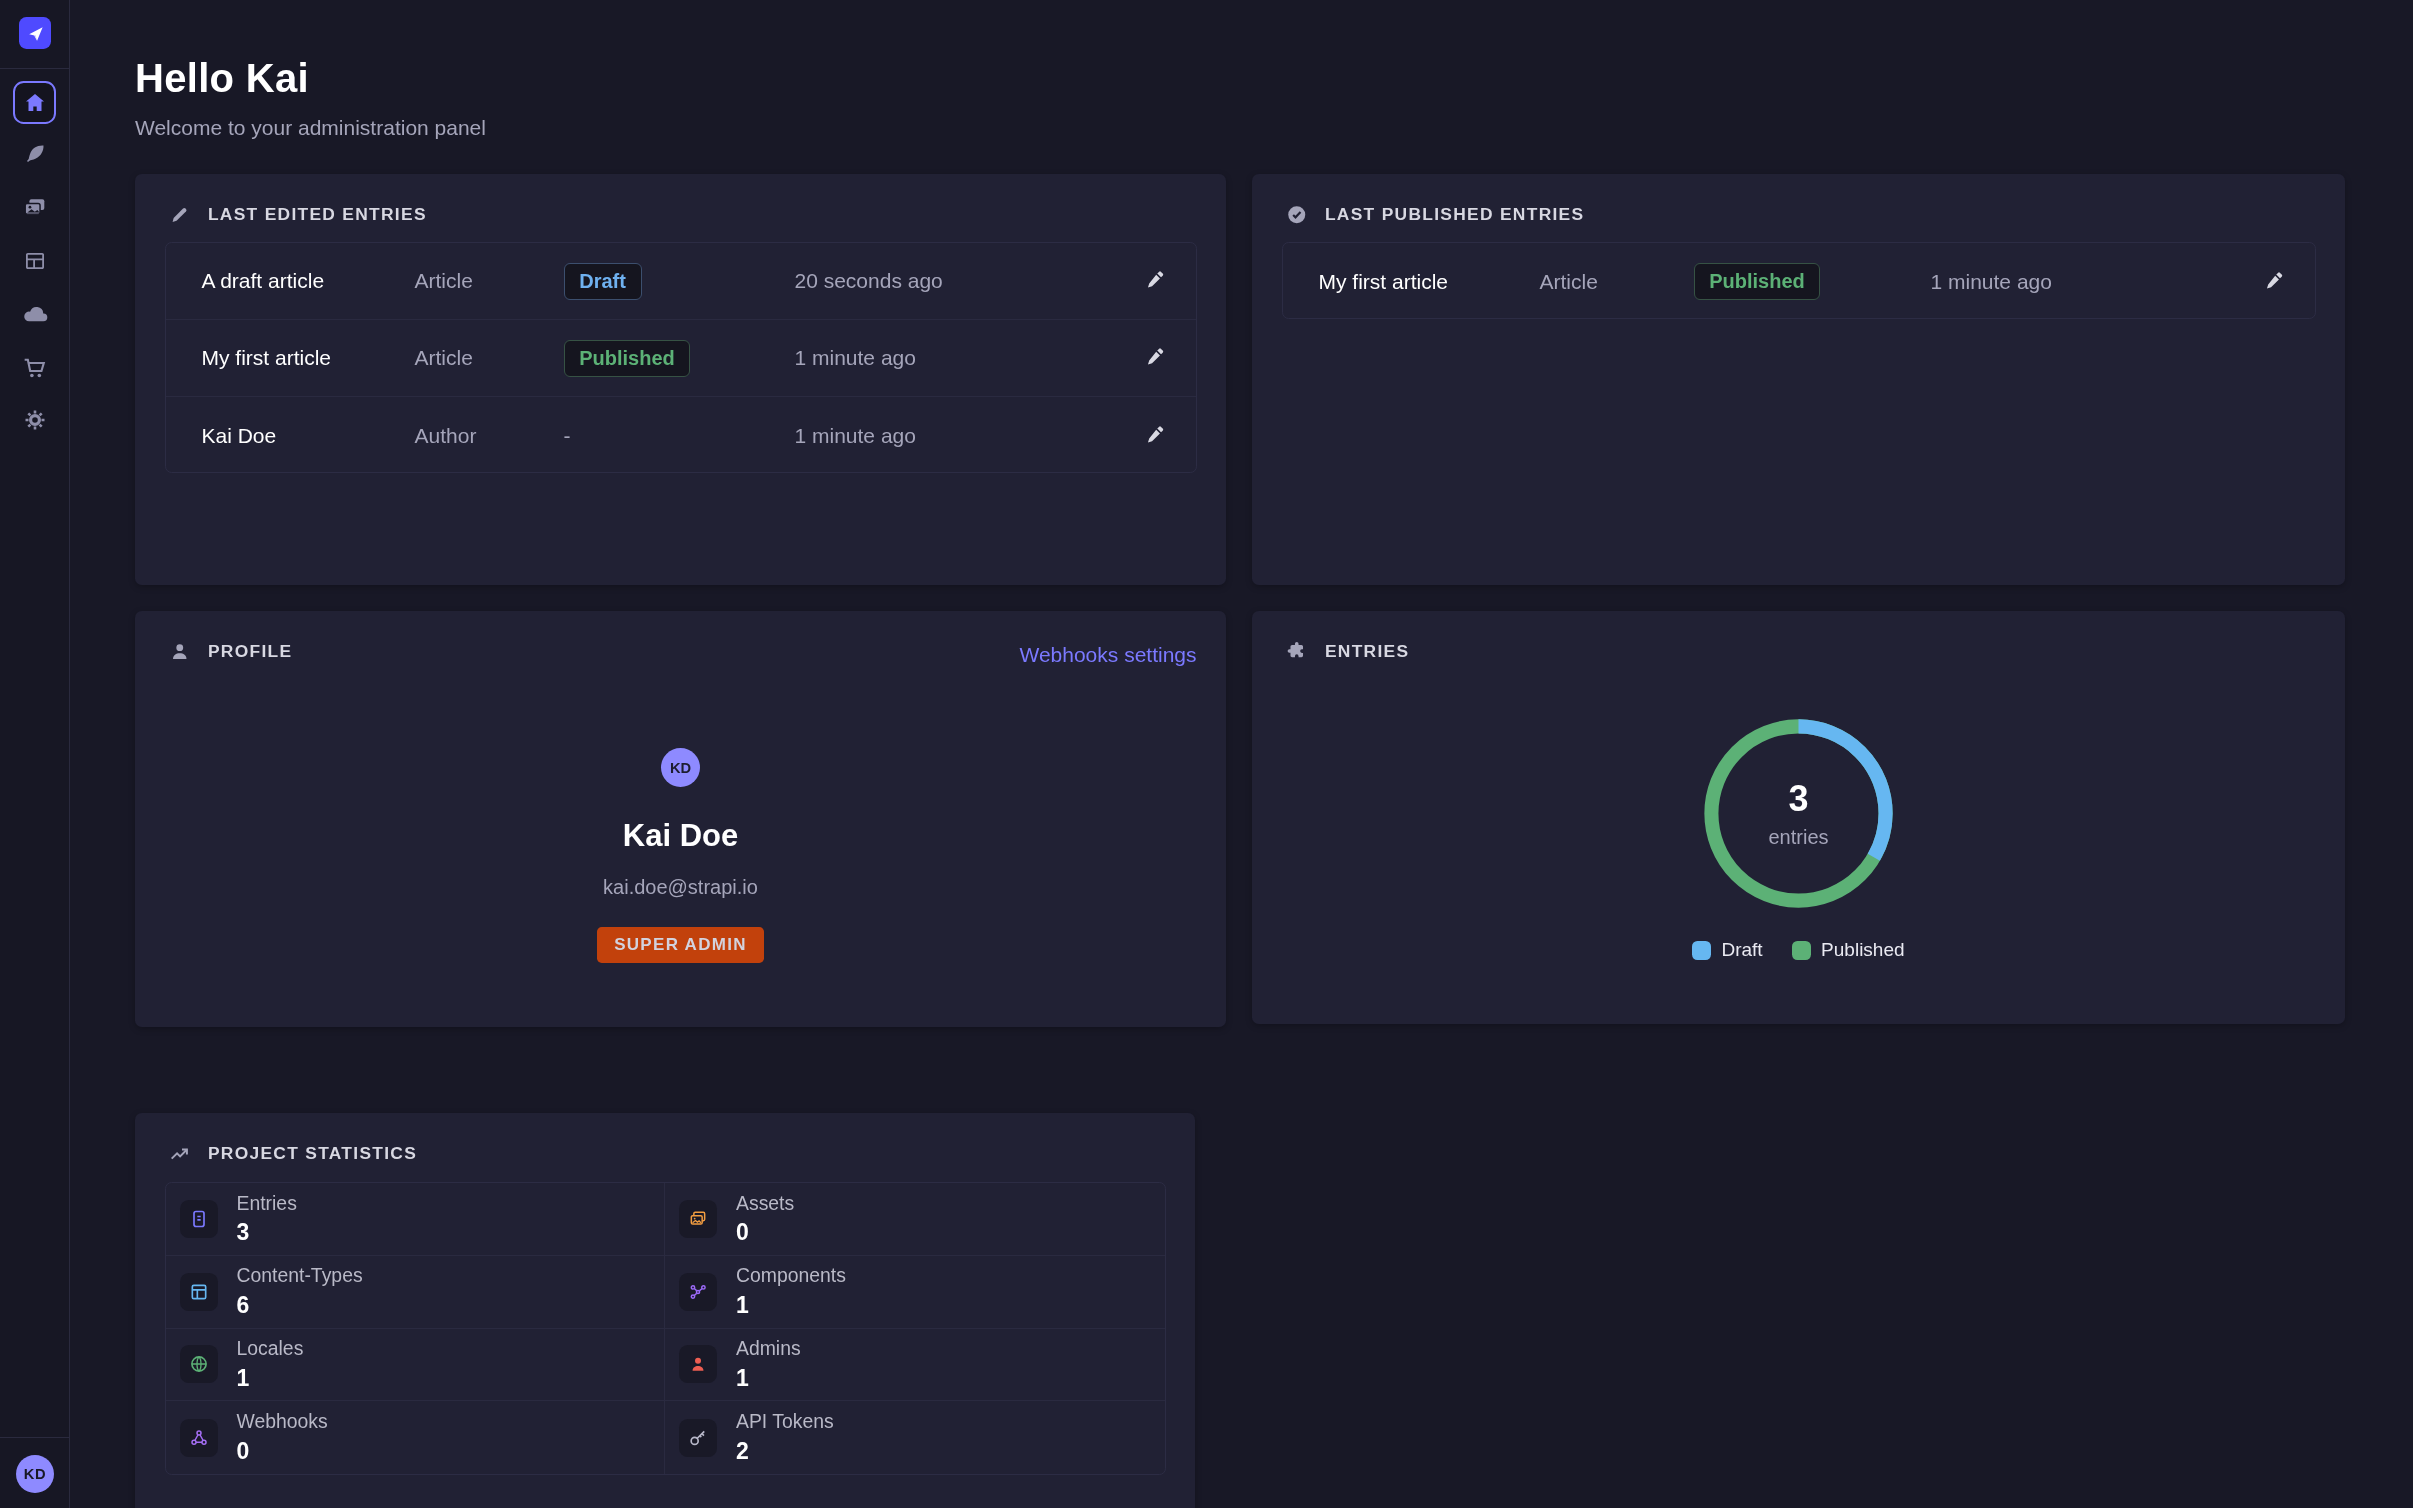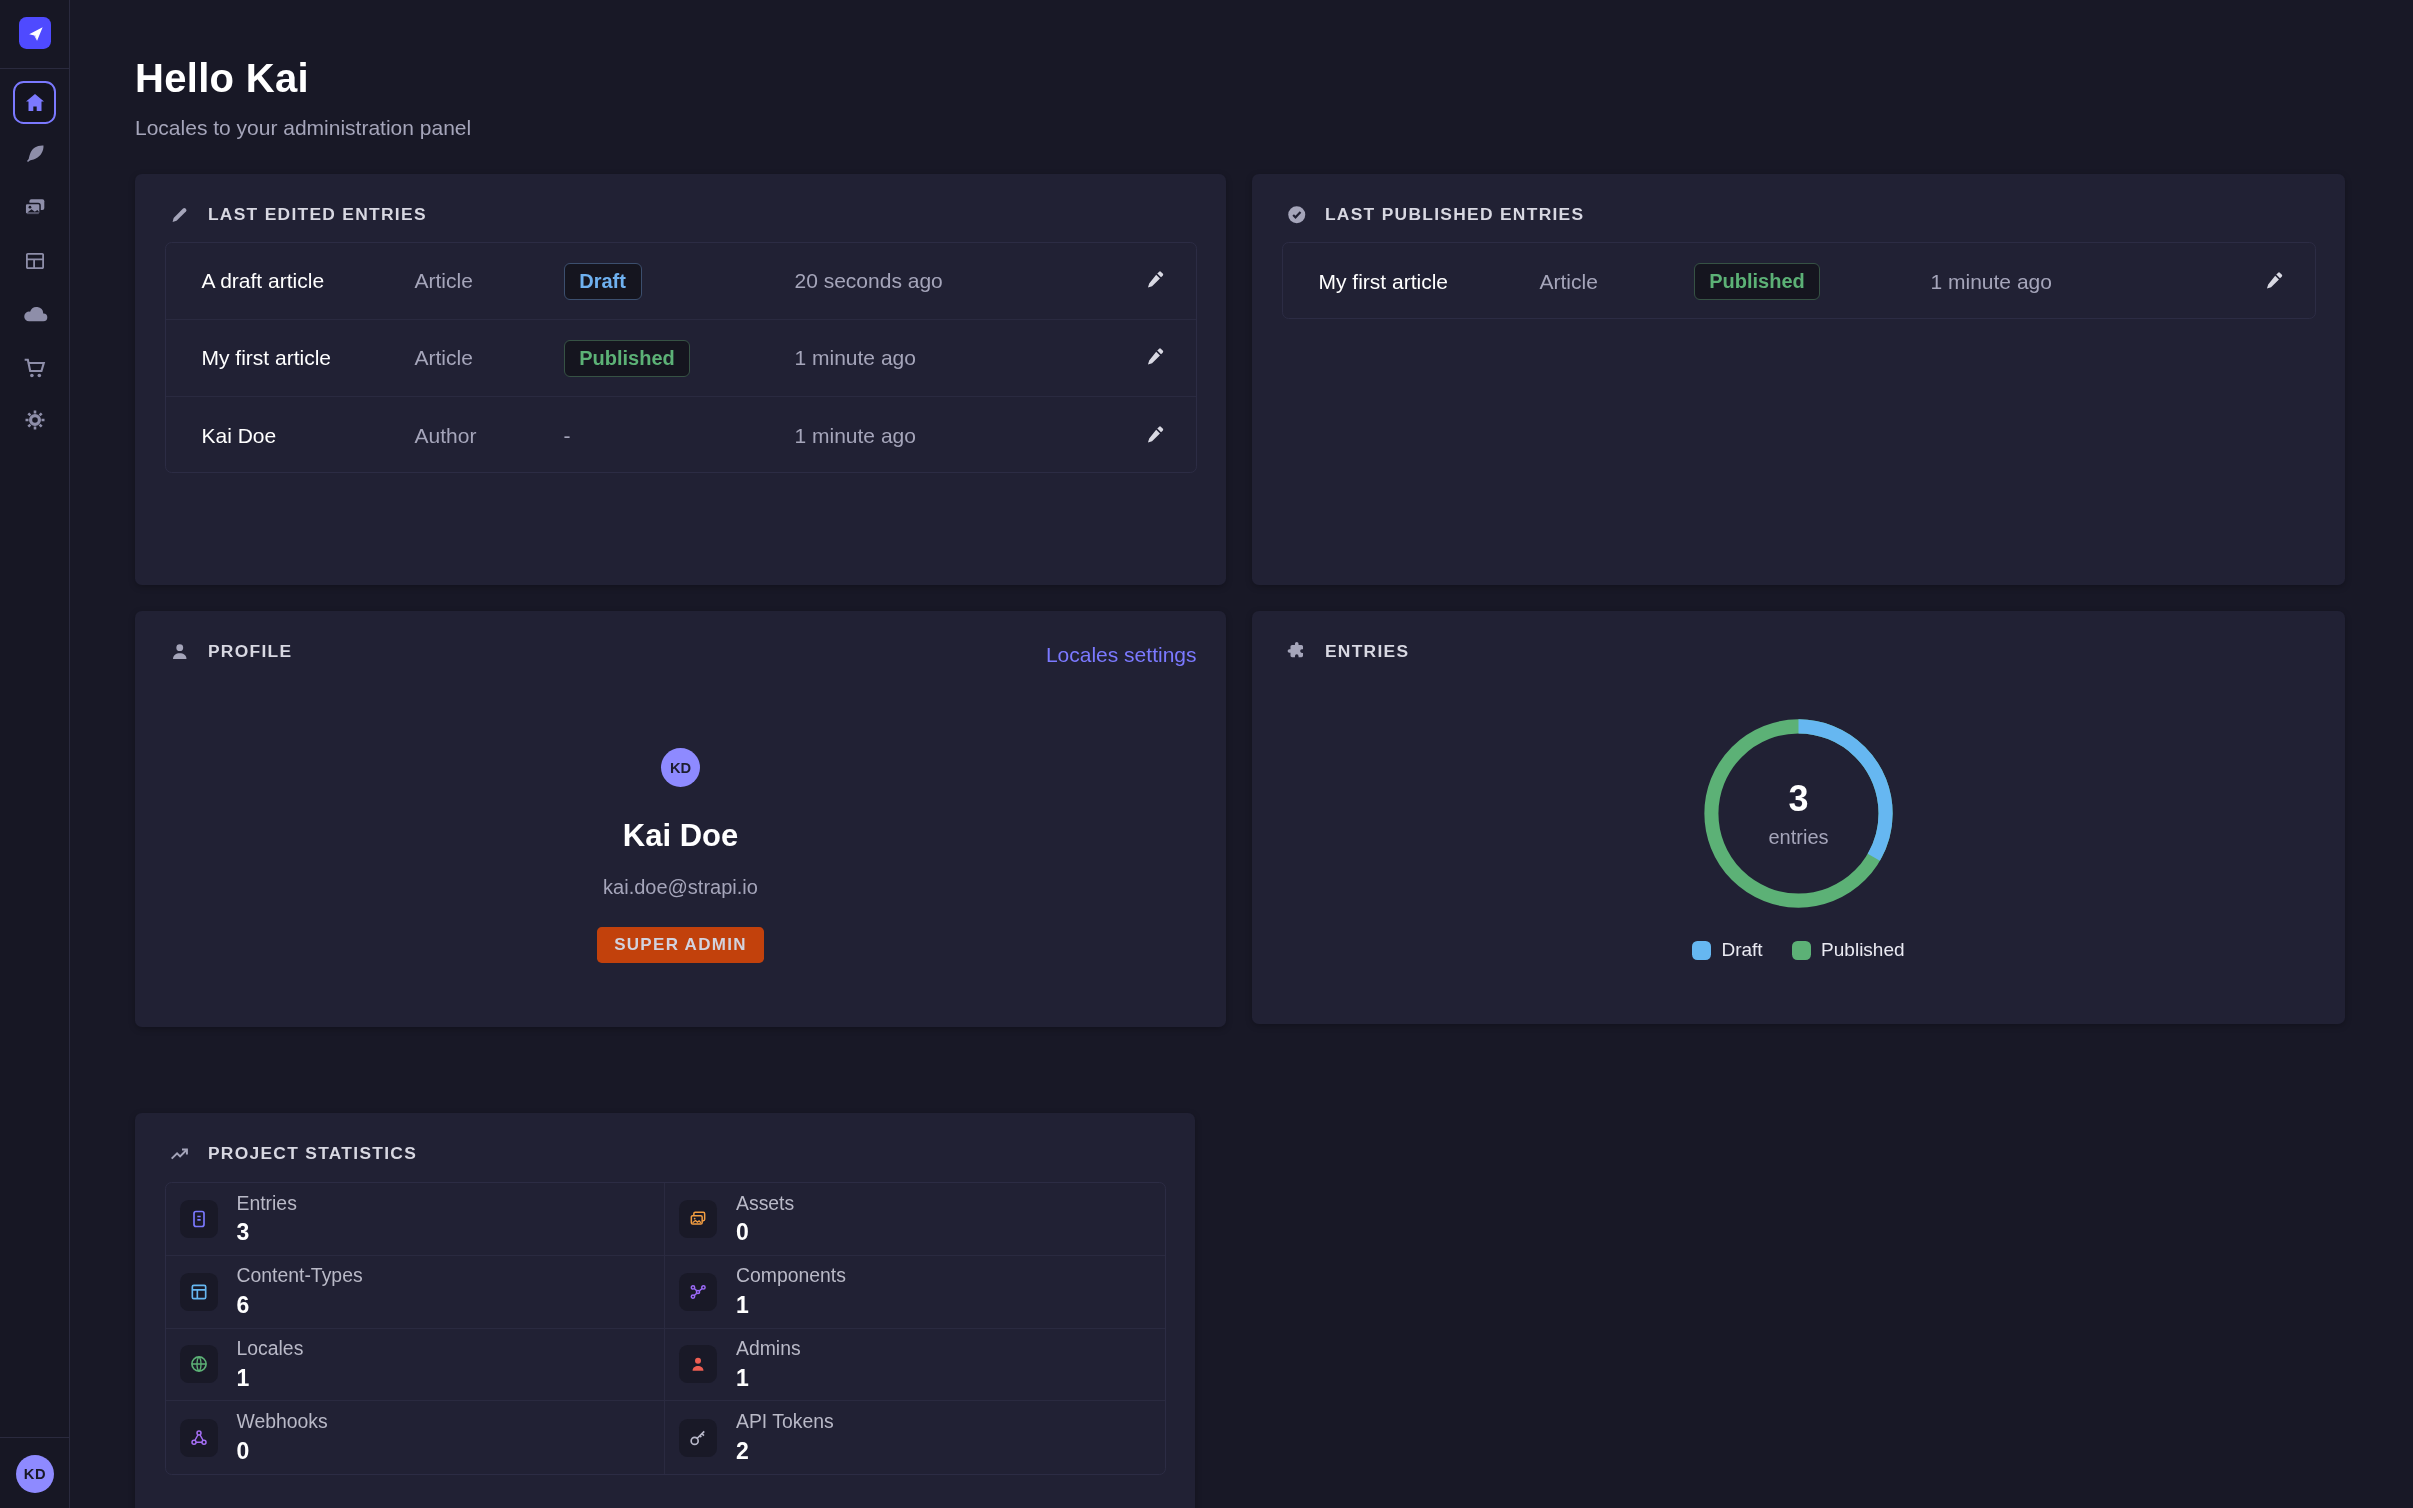--- a/index.html
+++ b/index.html
@@ -162,21 +162,21 @@
           </svg>
       </span>
     </div>
 
     <div class="sb-divider-bottom"></div>
     <div class="sb-avatar">KD</div>
   </div>
 
   <div class="hd">
     <h1>Hello Kai</h1>
-    <div class="sub">Locales to your administration panel</div>
+    <div class="sub">Welcome to your administration panel</div>
   </div>
 
   <div class="card" id="card-last-edited">
     <div class="card-header">
       <span>
         <svg width="21.5" height="21.5" viewBox="0 0 24 24">
             <path fill="#a5a5ba" d="M4 20l1.2-4.4L15.7 5.1a2 2 0 0 1 2.8 0l.4.4a2 2 0 0 1 0 2.8L8.4 18.8z"></path>
           </svg>
       </span>
       <span class="card-title">LAST EDITED ENTRIES</span>
@@ -246,21 +246,21 @@
   <div class="card" id="card-profile">
     <div class="card-header">
       <span>
         <svg width="21.5" height="21.5" viewBox="0 0 24 24">
             <circle cx="12" cy="7.5" r="3.8" fill="#a5a5ba"></circle>
             <path d="M4.5 20c0-4 3.4-6.2 7.5-6.2s7.5 2.2 7.5 6.2z" fill="#a5a5ba"></path>
           </svg>
       </span>
       <span class="card-title">PROFILE</span>
     </div>
-    <a class="profile-link">Locales settings</a>
+    <a class="profile-link">Webhooks settings</a>
     <div class="profile-center">
       <div class="p-avatar">KD</div>
       <div class="p-name">Kai Doe</div>
       <div class="p-email">kai.doe@strapi.io</div>
       <div class="p-role">SUPER ADMIN</div>
     </div>
   </div>
 
   <div class="card" id="card-entries">
     <div class="card-header">

